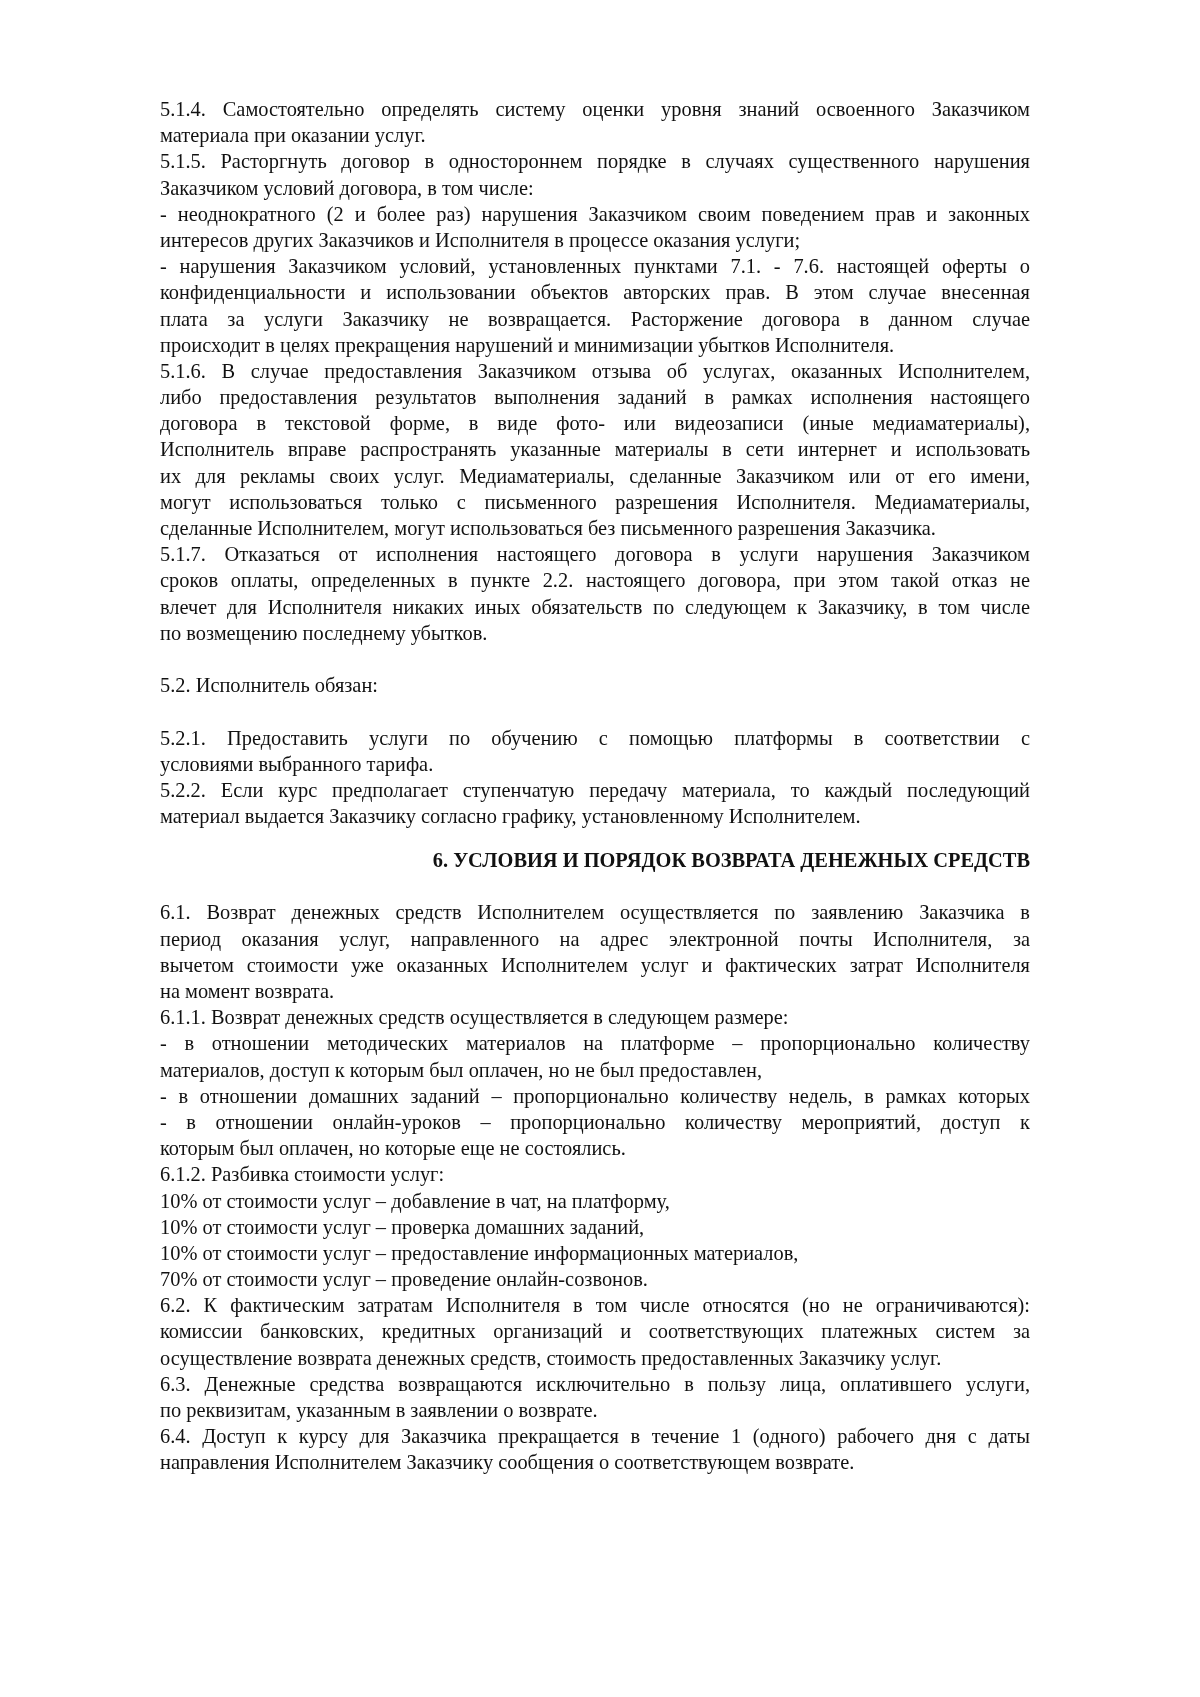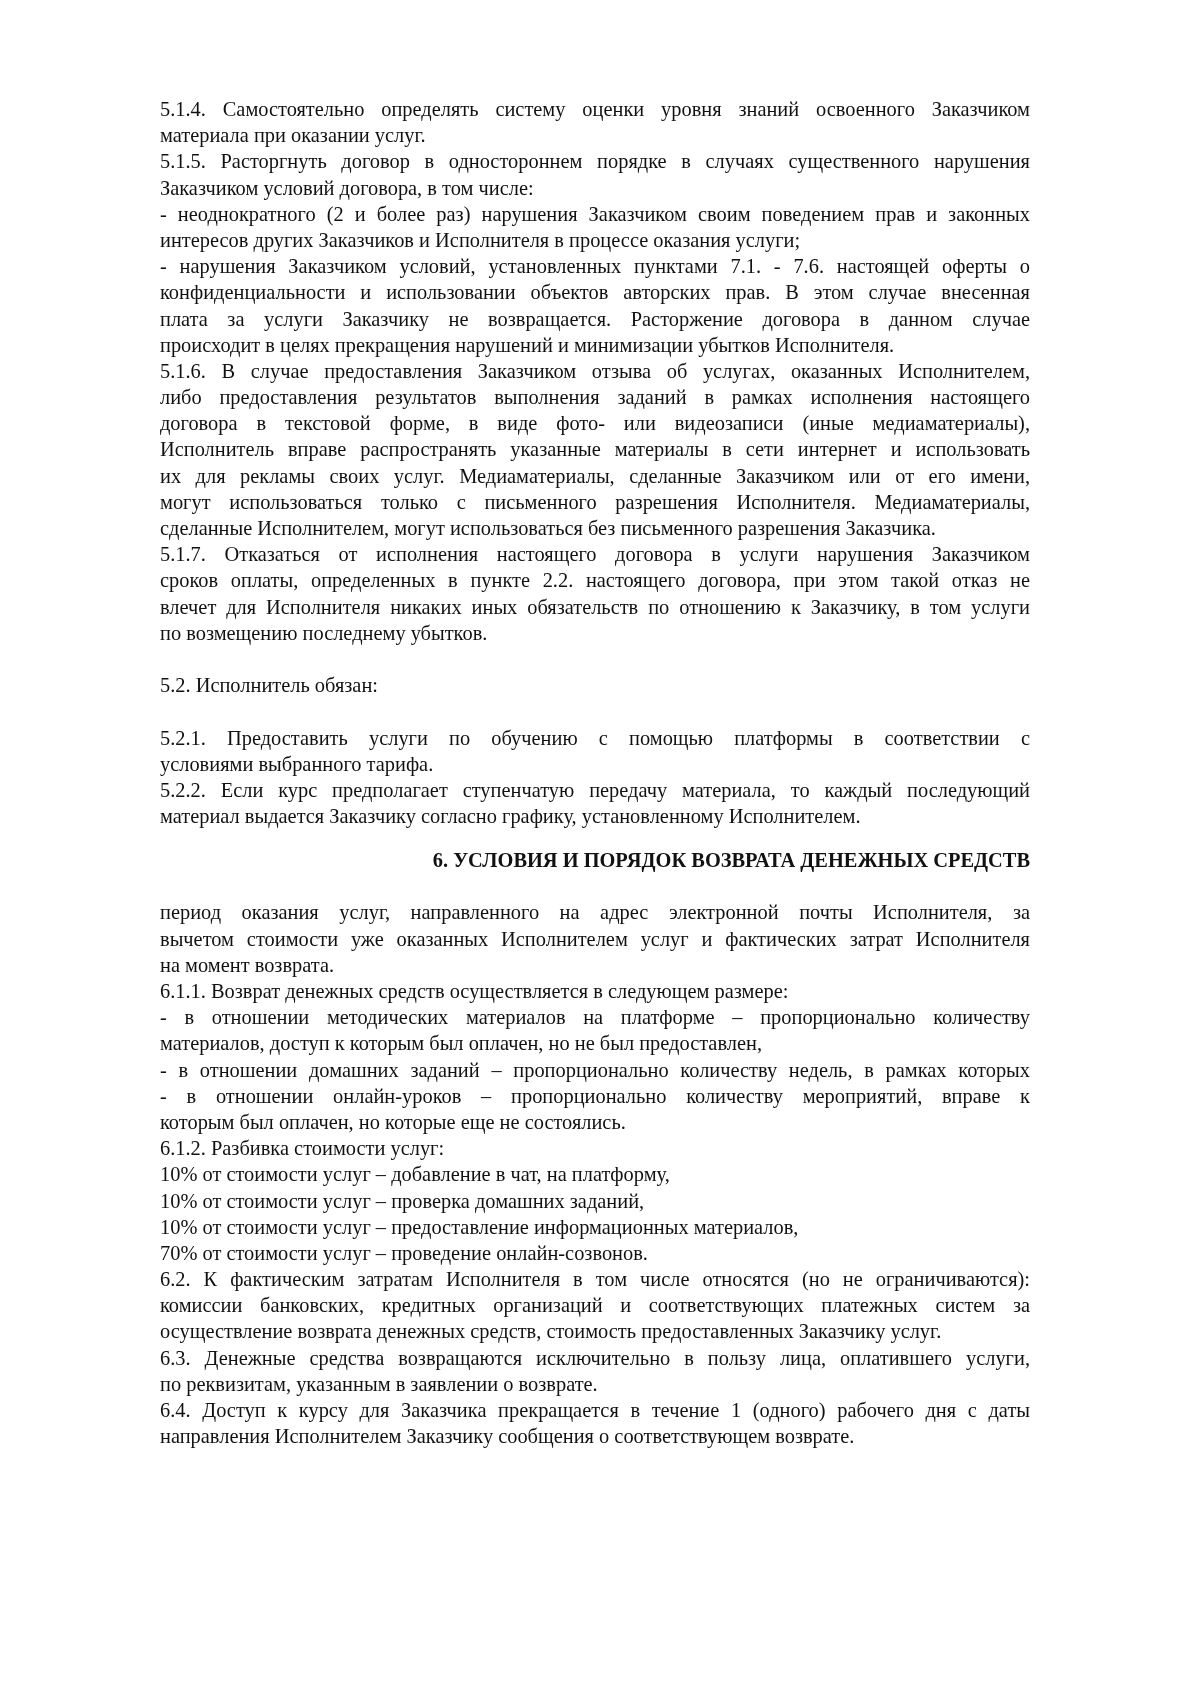--- a/index.html
+++ b/index.html
@@ -76,21 +76,21 @@
     <span class="line">договора в текстовой форме, в виде фото- или видеозаписи (иные медиаматериалы),</span>
     <span class="line">Исполнитель вправе распространять указанные материалы в сети интернет и использовать</span>
     <span class="line">их для рекламы своих услуг. Медиаматериалы, сделанные Заказчиком или от его имени,</span>
     <span class="line">могут использоваться только с письменного разрешения Исполнителя. Медиаматериалы,</span>
     <span class="line last">сделанные Исполнителем, могут использоваться без письменного разрешения Заказчика.</span>
   </div>
 
   <div class="para">
     <span class="line">5.1.7. Отказаться от исполнения настоящего договора в услуги нарушения Заказчиком</span>
     <span class="line">сроков  оплаты, определенных в пункте 2.2. настоящего договора, при этом такой отказ не</span>
-    <span class="line">влечет для Исполнителя никаких иных обязательств по отношению к Заказчику, в том услуги</span>
+    <span class="line">влечет для Исполнителя никаких иных обязательств по следующем к Заказчику, в том числе</span>
     <span class="line last">по возмещению последнему убытков.</span>
   </div>
 
   <div class="gap"></div>
 
   <div class="para">
     <span class="line last">5.2. Исполнитель обязан:</span>
   </div>
 
   <div class="gap"></div>
@@ -101,31 +101,32 @@
   </div>
 
   <div class="para">
     <span class="line">5.2.2. Если курс предполагает ступенчатую передачу материала, то каждый последующий</span>
     <span class="line last">материал выдается Заказчику согласно графику, установленному Исполнителем.</span>
   </div>
 
   <span class="heading">6. УСЛОВИЯ И ПОРЯДОК ВОЗВРАТА ДЕНЕЖНЫХ СРЕДСТВ</span>
 
   <div class="para">
+    <span class="line">6.1. Возврат денежных средств Исполнителем осуществляется по заявлению Заказчика в</span>
     <span class="line">период оказания услуг, направленного на адрес электронной почты Исполнителя, за</span>
     <span class="line">вычетом стоимости уже оказанных Исполнителем услуг и фактических затрат Исполнителя</span>
     <span class="line last">на момент возврата.</span>
   </div>
 
   <div class="para">
     <span class="line last">6.1.1. Возврат денежных средств осуществляется в следующем размере:</span>
     <span class="line">- в отношении методических материалов на платформе – пропорционально количеству</span>
     <span class="line last">материалов, доступ к которым был оплачен, но не был предоставлен,</span>
     <span class="line">- в отношении домашних заданий – пропорционально количеству недель, в рамках которых</span>
-    <span class="line">- в отношении онлайн-уроков – пропорционально количеству мероприятий, вправе к</span>
+    <span class="line">- в отношении онлайн-уроков – пропорционально количеству мероприятий, доступ к</span>
     <span class="line last">которым был оплачен, но которые еще не состоялись.</span>
   </div>
 
   <div class="para">
     <span class="line last">6.1.2. Разбивка стоимости услуг:</span>
     <span class="line last">10% от стоимости услуг – добавление в чат, на платформу,</span>
     <span class="line last">10% от стоимости услуг – проверка домашних заданий,</span>
     <span class="line last">10% от стоимости услуг – предоставление информационных материалов,</span>
     <span class="line last">70% от стоимости услуг – проведение онлайн-созвонов.</span>
   </div>

